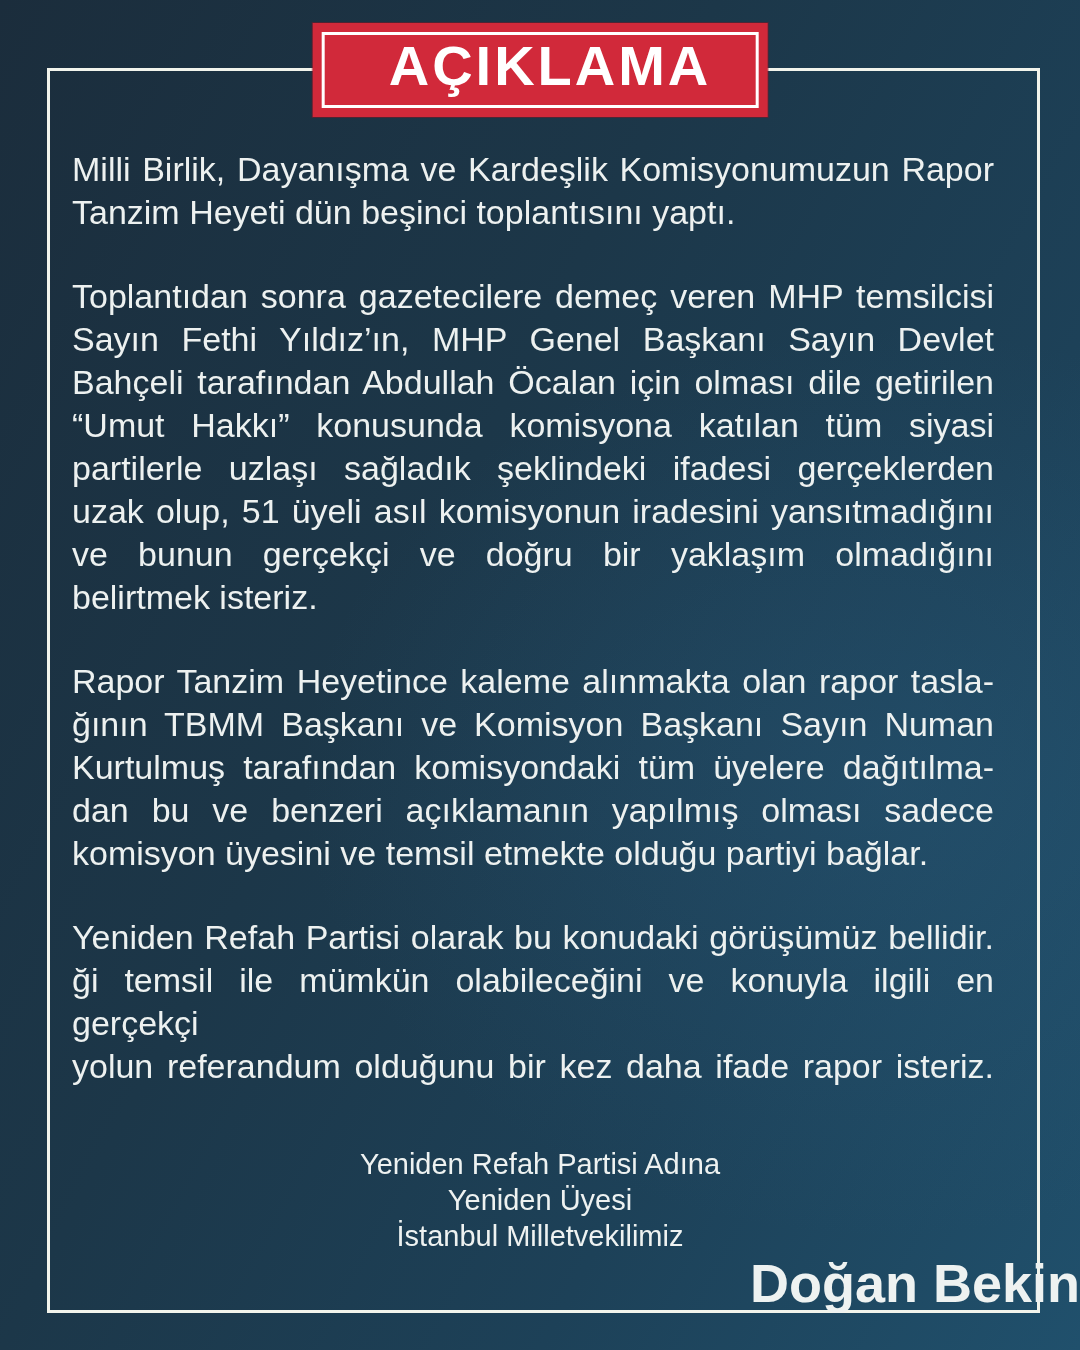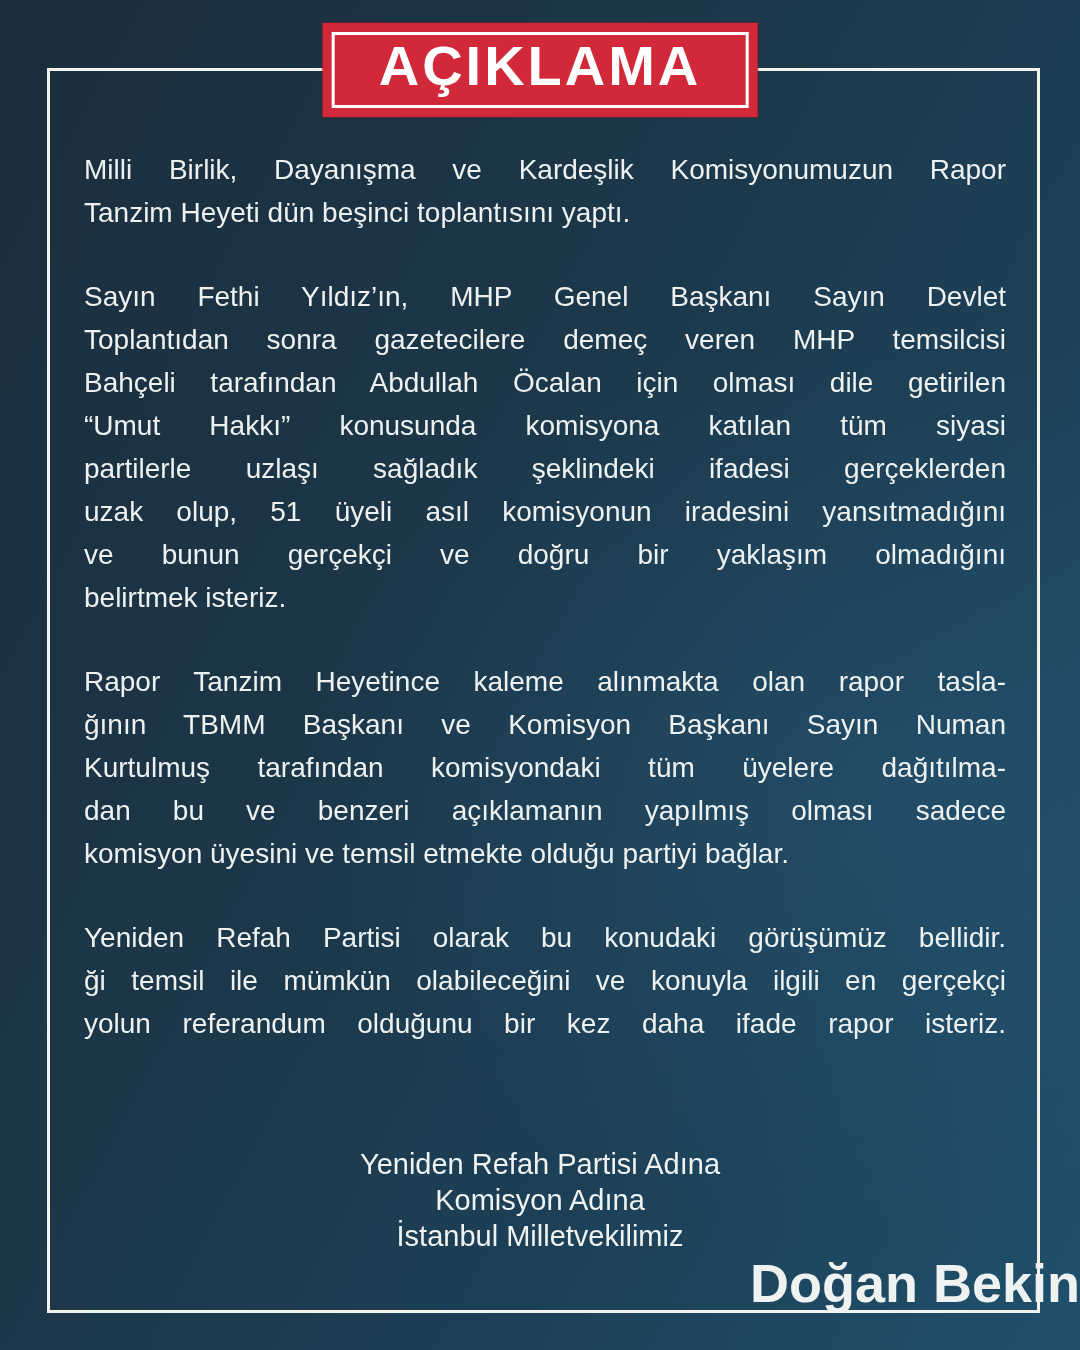--- a/index.html
+++ b/index.html
@@ -31,39 +31,39 @@
     top: 23px;
     left: 50%;
     transform: translateX(-50%);
     z-index: 2;
     background: #d1293a;
     padding: 9px;
     box-shadow: 0 0 0 1px rgba(140, 18, 30, 0.45);
   }
   .banner-inner {
     border: 3px solid #ffffff;
-    padding: 0 44px 8px 44px;
+    padding: 0 44px 8px 64px;
   }
   .banner-title {
     display: block;
     color: #ffffff;
     font-size: 56px;
     font-weight: bold;
     letter-spacing: 3px;
     line-height: 62px;
     white-space: nowrap;
   }
   .content {
     position: absolute;
-    left: 84px;
+    left: 72px;
     top: 148px;
     width: 922px;
     z-index: 2;
     color: #edf1f0;
-    font-size: 28px;
+    font-size: 34px;
     line-height: 43px;
   }
   .paragraph {
     margin: 0 0 41px 0;
   }
   .line {
     text-align: justify;
     text-align-last: justify;
   }
   .line.last {
@@ -101,22 +101,22 @@
       <span class="banner-title">AÇIKLAMA</span>
     </div>
   </div>
 
   <div class="content" id="statement-body">
       <div class="paragraph">
         <div class="line">Milli Birlik, Dayanışma ve Kardeşlik Komisyonumuzun Rapor</div>
         <div class="line last">Tanzim Heyeti dün beşinci toplantısını yaptı.</div>
       </div>
       <div class="paragraph">
+        <div class="line">Toplantıdan sonra gazetecilere demeç veren MHP temsilcisi</div>
         <div class="line">Sayın Fethi Yıldız’ın, MHP Genel Başkanı Sayın Devlet</div>
-        <div class="line">Toplantıdan sonra gazetecilere demeç veren MHP temsilcisi</div>
         <div class="line">Bahçeli tarafından Abdullah Öcalan için olması dile getirilen</div>
         <div class="line">“Umut Hakkı” konusunda komisyona katılan tüm siyasi</div>
         <div class="line">partilerle uzlaşı sağladık şeklindeki ifadesi gerçeklerden</div>
         <div class="line">uzak olup, 51 üyeli asıl komisyonun iradesini yansıtmadığını</div>
         <div class="line">ve bunun gerçekçi ve doğru bir yaklaşım olmadığını</div>
         <div class="line last">belirtmek isteriz.</div>
       </div>
       <div class="paragraph">
         <div class="line">Rapor Tanzim Heyetince kaleme alınmakta olan rapor tasla-</div>
         <div class="line">ğının TBMM Başkanı ve Komisyon Başkanı Sayın Numan</div>
@@ -127,19 +127,19 @@
       <div class="paragraph">
         <div class="line">Yeniden Refah Partisi olarak bu konudaki görüşümüz bellidir.</div>
         <div class="line">ği temsil ile mümkün olabileceğini ve konuyla ilgili en gerçekçi</div>
         <div class="line">yolun referandum olduğunu bir kez daha ifade rapor isteriz.</div>
       </div>
     </div>
 
   <div class="signature">
     <div id="signature-lines">
         <div>Yeniden Refah Partisi Adına</div>
-        <div>Komisyon Adına</div>
+        <div>Yeniden Üyesi</div>
         <div>İstanbul Milletvekilimiz</div>
       </div>
     <div class="signatory-name">Doğan Bekin</div>
   </div>
 
 </div>
 
 </body></html>

